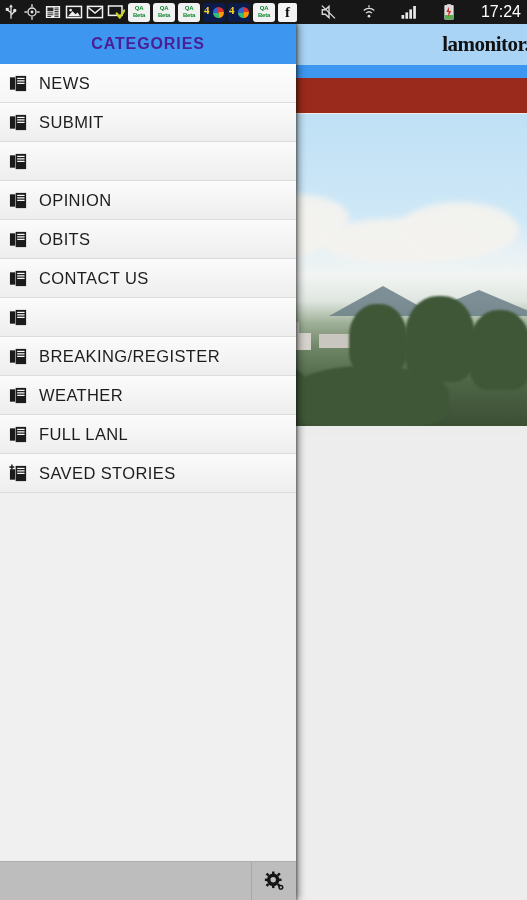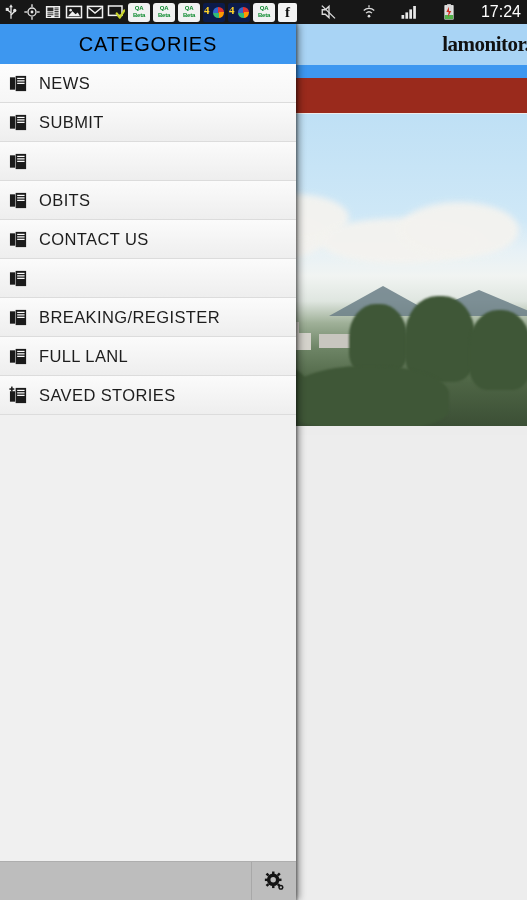--- a/index.html
+++ b/index.html
@@ -289,23 +289,23 @@
     width: 296px;
     height: 876px;
     background: #f0f0f0;
     z-index: 20;
     box-shadow: 3px 0 7px rgba(0,0,0,0.42);
     overflow: hidden;
   }
   #drawer-header {
     height: 40px;
     background: #3d97f0;
-    color: #000000;
-    font-size: 20px;
-    font-weight: normal;
+    color: #4c1d95;
+    font-size: 16px;
+    font-weight: bold;
     letter-spacing: 0.9px;
     display: flex;
     align-items: center;
     justify-content: center;
   }
   #menu-list {
     background: #f2f2f2;
   }
   .mrow {
     height: 39px;
@@ -476,20 +476,30 @@
       <div class="mrow">
         <svg class="docicon" viewBox="0 0 20 20">
           <rect x="1" y="3.5" width="5.5" height="13" fill="#1b1b1b"></rect>
           <rect x="7" y="2" width="11" height="16" fill="#1b1b1b"></rect>
           <rect x="8.6" y="4" width="7.8" height="1.3" fill="#ffffff"></rect>
           <rect x="8.6" y="6.6" width="7.8" height="1.3" fill="#ffffff"></rect>
           <rect x="8.6" y="9.2" width="7.8" height="1.3" fill="#ffffff"></rect>
         </svg>
       </div>
 
+      <div class="mrow">
+        <svg class="docicon" viewBox="0 0 20 20">
+          <rect x="1" y="3.5" width="5.5" height="13" fill="#1b1b1b"></rect>
+          <rect x="7" y="2" width="11" height="16" fill="#1b1b1b"></rect>
+          <rect x="8.6" y="4" width="7.8" height="1.3" fill="#ffffff"></rect>
+          <rect x="8.6" y="6.6" width="7.8" height="1.3" fill="#ffffff"></rect>
+          <rect x="8.6" y="9.2" width="7.8" height="1.3" fill="#ffffff"></rect>
+        </svg>
+        <span class="mlabel">OPINION</span>
+      </div>
 
       <div class="mrow">
         <svg class="docicon" viewBox="0 0 20 20">
           <rect x="1" y="3.5" width="5.5" height="13" fill="#1b1b1b"></rect>
           <rect x="7" y="2" width="11" height="16" fill="#1b1b1b"></rect>
           <rect x="8.6" y="4" width="7.8" height="1.3" fill="#ffffff"></rect>
           <rect x="8.6" y="6.6" width="7.8" height="1.3" fill="#ffffff"></rect>
           <rect x="8.6" y="9.2" width="7.8" height="1.3" fill="#ffffff"></rect>
         </svg>
         <span class="mlabel">OBITS</span>
@@ -520,20 +530,30 @@
         <svg class="docicon" viewBox="0 0 20 20">
           <rect x="1" y="3.5" width="5.5" height="13" fill="#1b1b1b"></rect>
           <rect x="7" y="2" width="11" height="16" fill="#1b1b1b"></rect>
           <rect x="8.6" y="4" width="7.8" height="1.3" fill="#ffffff"></rect>
           <rect x="8.6" y="6.6" width="7.8" height="1.3" fill="#ffffff"></rect>
           <rect x="8.6" y="9.2" width="7.8" height="1.3" fill="#ffffff"></rect>
         </svg>
         <span class="mlabel">BREAKING/REGISTER</span>
       </div>
 
+      <div class="mrow">
+        <svg class="docicon" viewBox="0 0 20 20">
+          <rect x="1" y="3.5" width="5.5" height="13" fill="#1b1b1b"></rect>
+          <rect x="7" y="2" width="11" height="16" fill="#1b1b1b"></rect>
+          <rect x="8.6" y="4" width="7.8" height="1.3" fill="#ffffff"></rect>
+          <rect x="8.6" y="6.6" width="7.8" height="1.3" fill="#ffffff"></rect>
+          <rect x="8.6" y="9.2" width="7.8" height="1.3" fill="#ffffff"></rect>
+        </svg>
+        <span class="mlabel">WEATHER</span>
+      </div>
 
       <div class="mrow">
         <svg class="docicon" viewBox="0 0 20 20">
           <rect x="1" y="3.5" width="5.5" height="13" fill="#1b1b1b"></rect>
           <rect x="7" y="2" width="11" height="16" fill="#1b1b1b"></rect>
           <rect x="8.6" y="4" width="7.8" height="1.3" fill="#ffffff"></rect>
           <rect x="8.6" y="6.6" width="7.8" height="1.3" fill="#ffffff"></rect>
           <rect x="8.6" y="9.2" width="7.8" height="1.3" fill="#ffffff"></rect>
         </svg>
         <span class="mlabel">FULL LANL</span>

